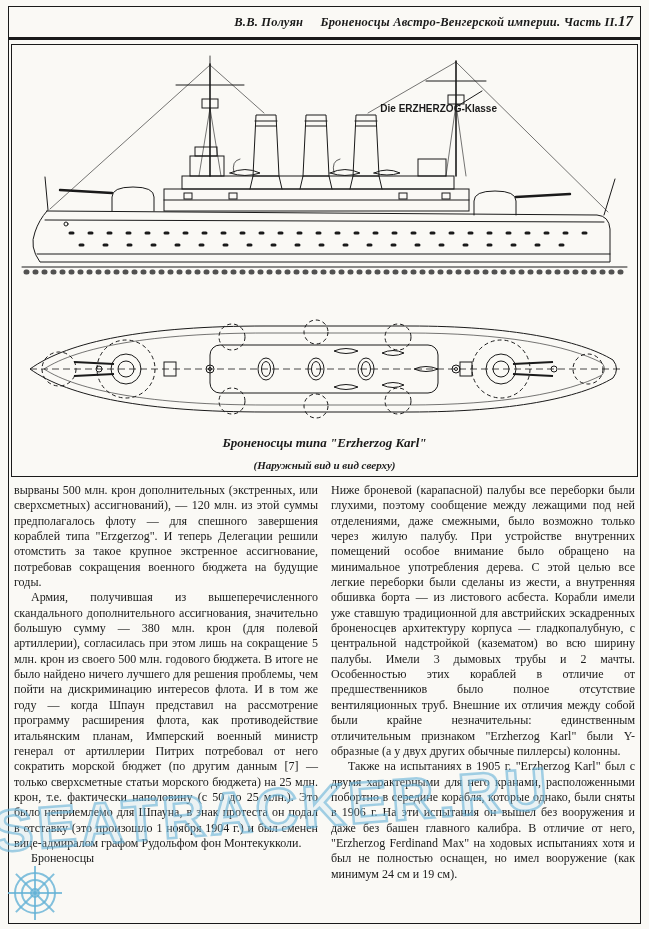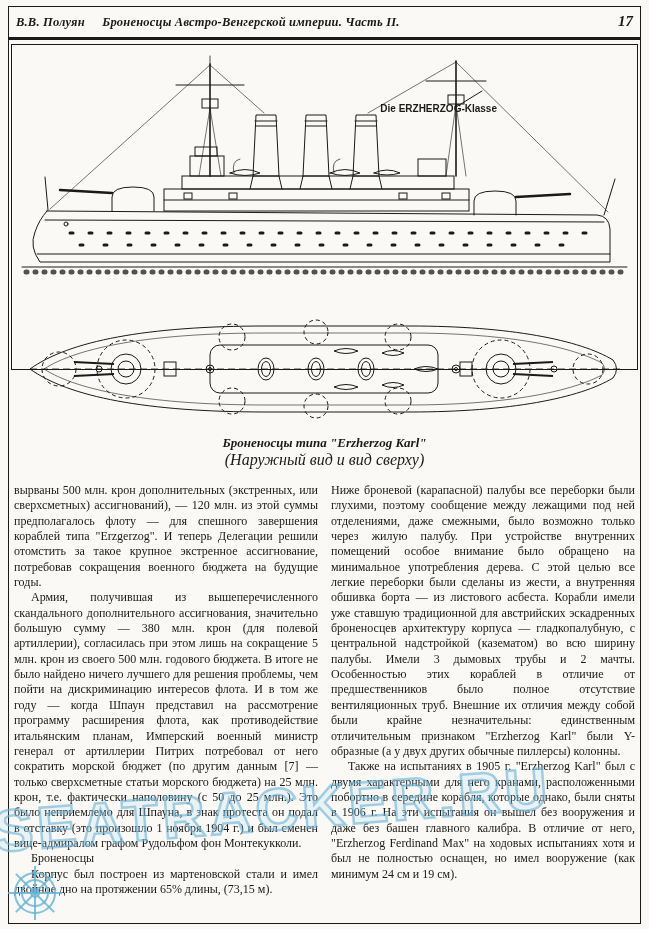--- a/index.html
+++ b/index.html
@@ -7,40 +7,40 @@
     position:relative; width:649px; height:929px; margin:0 auto;
     background:#faf9f5; overflow:hidden;
     font-family:"Liberation Serif", serif; color:#1a1a1a;
   }
   .frame {
     position:absolute; left:8px; top:6px; width:633px; height:918px;
     border:1.5px solid #1a1a1a; box-sizing:border-box; pointer-events:none;
   }
   .header {
     position:absolute; left:16px; right:16px; top:13px; height:22px;
-    display:flex; align-items:baseline; justify-content:space-between;
+    display:flex; align-items:baseline; justify-content:flex-end;
   }
   .header-left { font-style:italic; font-weight:bold; font-size:12.5px; letter-spacing:0.2px; }
   .header-left .author { margin-right:14px; }
   .page-number { font-size:15px; font-weight:bold;font-style:italic; }
   .header-rule { position:absolute; left:9px; width:631px; top:37px; height:2.5px; background:#1a1a1a; }
 
   .figure-box {
-    position:absolute; left:11px; top:44px; width:627px; height:326px;
+    position:absolute; left:11px; top:44px; width:627px; height:433px;
     border:1.2px solid #1a1a1a; box-sizing:border-box; background:#faf9f5;
   }
   .figure-label {
     position:absolute; right:140px; top:58px;
     font-family:"Liberation Sans", sans-serif; font-weight:bold; font-size:10px;
   }
   .side-view { position:absolute; left:2px; top:4px; }
   .plan-view { position:absolute; left:2px; top:258px; }
   .caption { position:absolute; left:0; right:0; top:390px; text-align:center; font-style:italic; }
   .caption-title { font-weight:bold; font-size:13px; }
-  .caption-sub { font-size:16px; margin-top:0; }
+  .caption-sub { font-size:11px; margin-top:8px;font-weight:bold; }
 
   .text-columns {
     position:absolute; left:14px; top:483px; width:622px; height:441px;
     display:flex; gap:13px; overflow:hidden;
   }
   .col { width:304px; font-size:12px; line-height:15.35px; text-align:justify; }
   .col p { margin:0; text-indent:17px; }
   .col p.noindent { text-indent:0; }
   .col p.subhead { text-indent:17px; }
 
@@ -212,21 +212,20 @@
       <div class="caption-title">Броненосцы типа "Erzherzog Karl"</div>
       <div class="caption-sub">(Наружный вид и вид сверху)</div>
     </div>
   </div>
 
   <div class="text-columns">
     <div class="col">
       <p class="noindent">вырваны 500 млн. крон дополнительных (экстренных, или сверхсметных) ассигнований), — 120 млн. из этой суммы предполагалось флоту — для спешного завершения кораблей типа "Erzgerzog". И теперь Делегации решили отомстить за такое крупное экстренное ассигнование, потребовав сокращения военного бюджета на будущие годы.</p>
       <p>Армия, получившая из вышеперечисленного скандального дополнительного ассигнования, значительно большую сумму — 380 млн. крон (для полевой артиллерии), согласилась при этом лишь на сокращение 5 млн. крон из своего 500 млн. годового бюджета. В итоге не было найдено ничего лучшего для решения проблемы, чем пойти на дискриминацию интересов флота. И в том же году — когда Шпаун представил на рассмотрение программу расширения флота, как противодействие итальянским планам, Имперский военный министр генерал от артиллерии Питрих потребовал от него сократить морской бюджет (по другим данным [7] — только сверхсметные статьи морского бюджета) на 25 млн. крон, т.е. фактически наполовину (с 50 до 25 млн.). Это было неприемлемо для Шпауна, в знак протеста он подал в отставку (это произошло 1 ноября 1904 г.) и был сменен вице-адмиралом графом Рудольфом фон Монтекукколи.</p>
       <p class="subhead">Броненосцы</p>
-      <p>Корпус был построен из мартеновской стали и имел двойное дно на протяжении 65% длины, (73,15 м).</p>
     </div>
     <div class="col">
       <p class="noindent">Ниже броневой (карапасной) палубы все переборки были глухими, поэтому сообщение между лежащими под ней отделениями, даже смежными, было возможно только через жилую палубу. При устройстве внутренних помещений особое внимание было обращено на минимальное употребления дерева. С этой целью все легкие переборки были сделаны из жести, а внутренняя обшивка борта — из листового асбеста. Корабли имели уже ставшую традиционной для австрийских эскадренных броненосцев архитектуру корпуса — гладкопалубную, с центральной надстройкой (казематом) во всю ширину палубы. Имели 3 дымовых трубы и 2 мачты. Особенностью этих кораблей в отличие от предшественников было полное отсутствие вентиляционных труб. Внешние их отличия между собой были крайне незначительны: единственным отличительным признаком "Erzherzog Karl" были Y-образные (а у двух других обычные пиллерсы) колонны.</p>
       <p>Также на испытаниях в 1905 г. "Erzherzog Karl" был с двумя характерными для него кранами, расположенными побортно в середине корабля, которые однако, были сняты в 1906 г. На эти испытания он вышел без вооружения и даже без башен главного калибра. В отличие от него, "Erzherzog Ferdinand Max" на ходовых испытаниях хотя и был не полностью оснащен, но имел вооружение (как минимум 24 см и 19 см).</p>
     </div>
   </div>
 
   <div class="watermark-text">SEATRACKER.RU</div>
 
   <svg class="wm-wheel" width="58" height="58" viewBox="0 0 58 58">

